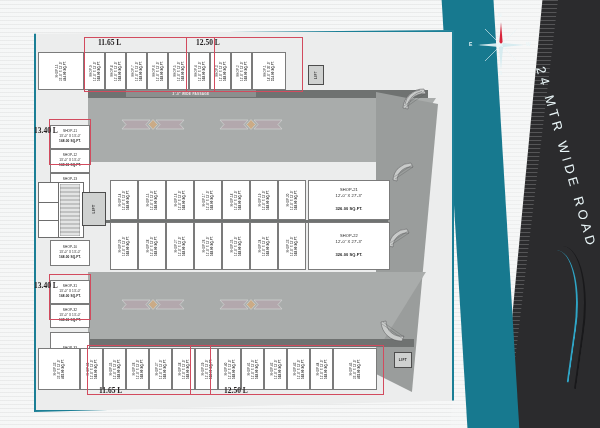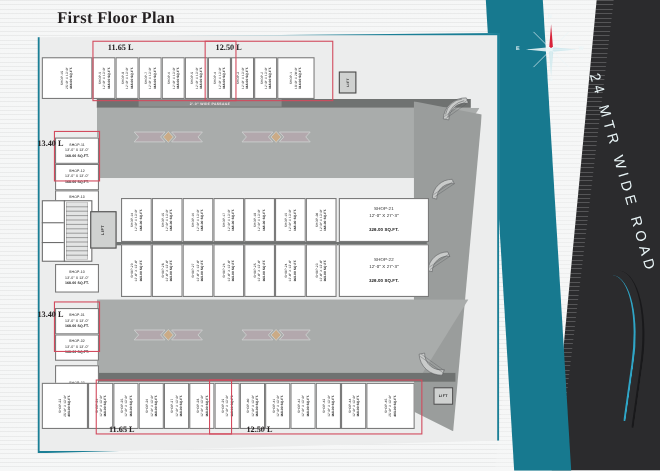--- a/index.html
+++ b/index.html
@@ -150,21 +150,20 @@
 </style>
 </head>
 <body>
 
 <div id="stage">
 
   <div class="bg-lines"></div>
   <div class="bg-dark-corner"></div>
   <div class="bg-dark-lines"></div>
 
-  <div class="title">First Floor Plan</div>
 
   <div class="road"></div>
   <div class="road-label">24 MTR WIDE ROAD</div>
   <div class="road-edge-blue"></div>
   <div class="road-edge-dark"></div>
 
   <div class="compass">
     <svg width="62" height="62" viewBox="0 0 62 62">
       <g stroke="#eaf6f8" stroke-width=".7" fill="none" opacity=".9">
         <path d="M31 6 L33 29 L31 31 L29 29 Z" fill="#eaf6f8" stroke="none"></path>

